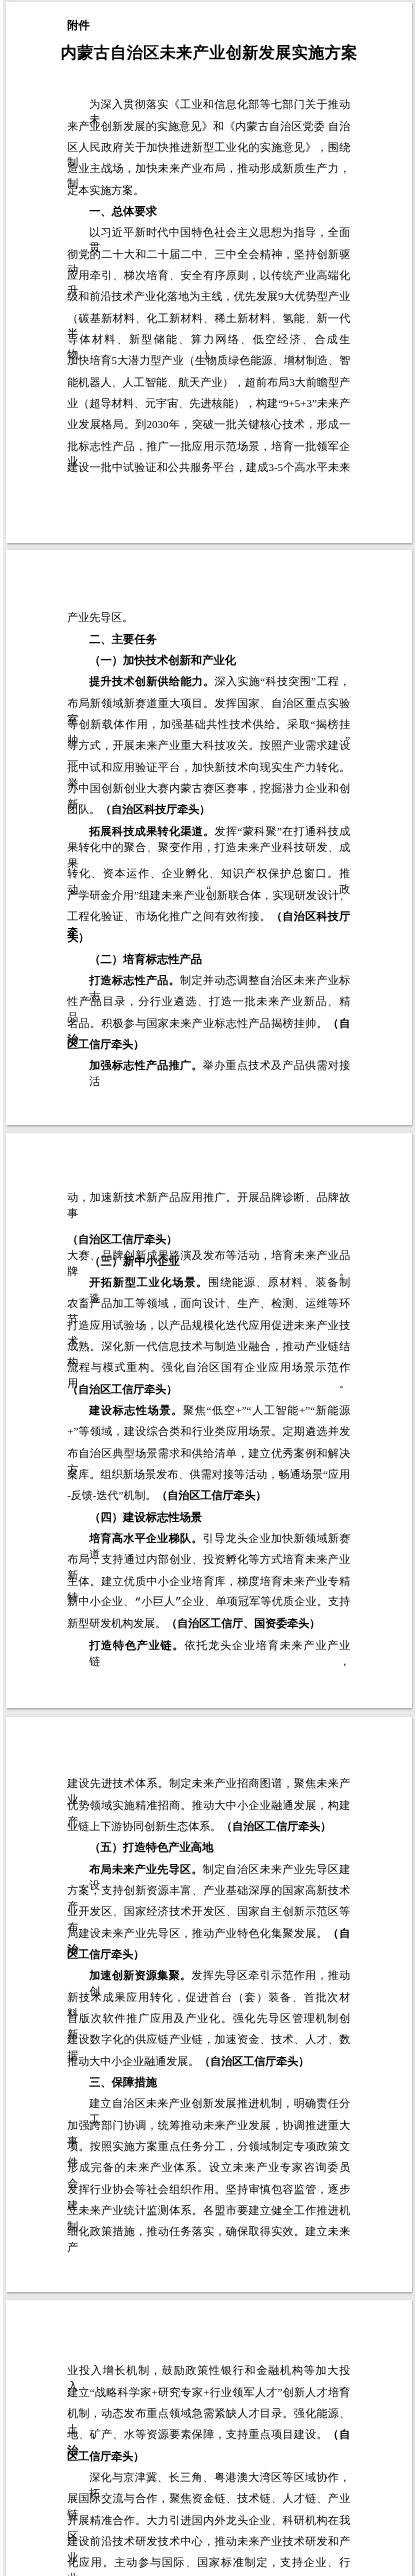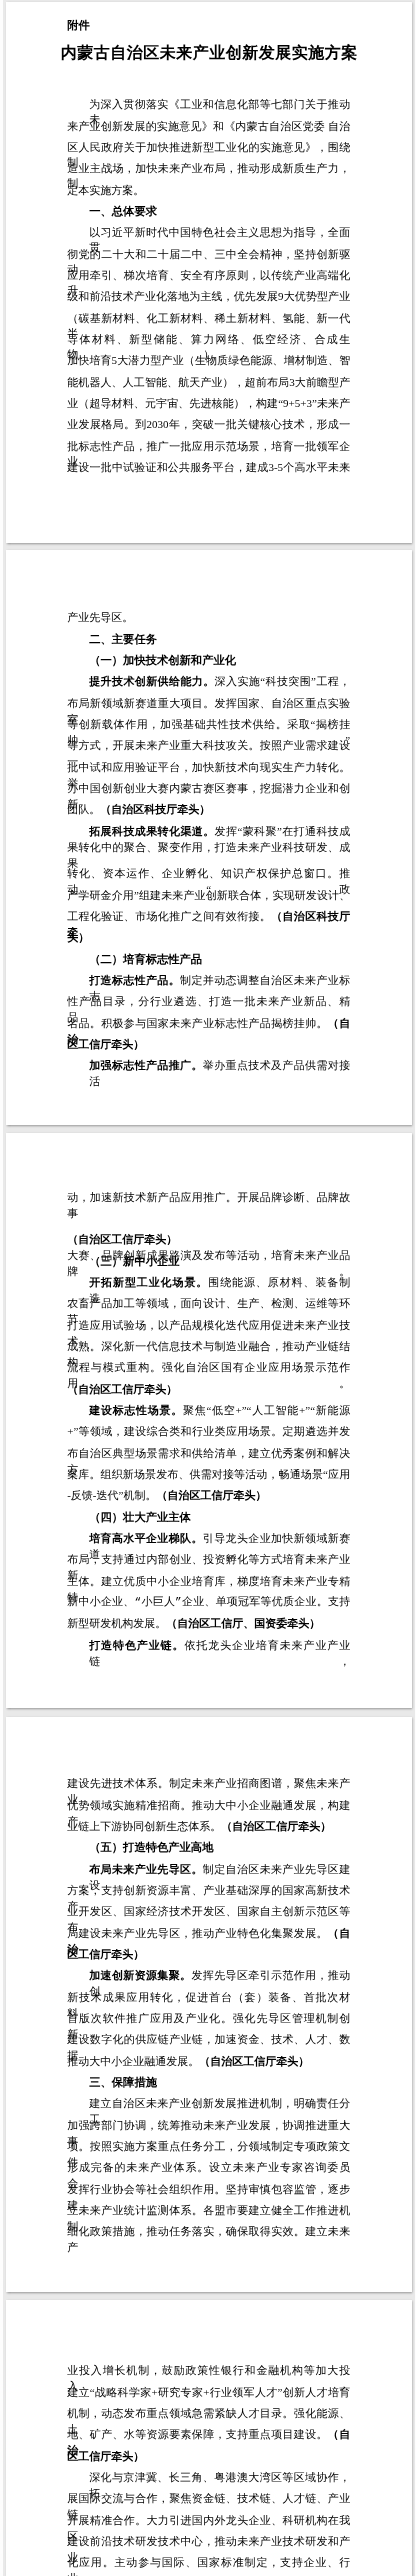--- a/index.html
+++ b/index.html
@@ -80,21 +80,21 @@
         <div class="line body fill" style="top: 163px;"><span>农畜产品加工等领域，面向设计、生产、检测、运维等环节</span></div>
         <div class="line body fill" style="top: 185px;"><span>打造应用试验场，以产品规模化迭代应用促进未来产业技术</span></div>
         <div class="line body fill" style="top: 206px;"><span>成熟。深化新一代信息技术与制造业融合，推动产业链结构、</span></div>
         <div class="line body fill" style="top: 227px;"><span>流程与模式重构。强化自治区国有企业应用场景示范作用。</span></div>
         <div class="line body" style="top: 249px;"><span class="b">（自治区工信厅牵头）</span></div>
         <div class="line body fill indent" style="top: 270px;"><span class="b">建设标志性场景。</span><span>聚焦“低空+”“人工智能+”“新能源</span></div>
         <div class="line body fill" style="top: 291px;"><span>+”等领域，建设综合类和行业类应用场景。定期遴选并发</span></div>
         <div class="line body fill" style="top: 313px;"><span>布自治区典型场景需求和供给清单，建立优秀案例和解决方</span></div>
         <div class="line body fill" style="top: 334px;"><span>案库。组织新场景发布、供需对接等活动，畅通场景“应用</span></div>
         <div class="line body" style="top: 355px;"><span>-反馈-迭代”机制。</span><span class="b">（自治区工信厅牵头）</span></div>
-        <div class="line h indent" style="top: 377px;"><span class="b">（四）壮大产业主体</span></div>
+        <div class="line h indent" style="top: 377px;"><span class="b">（四）建设标志性场景</span></div>
         <div class="line body fill indent" style="top: 398px;"><span class="b">培育高水平企业梯队。</span><span>引导龙头企业加快新领域新赛道</span></div>
         <div class="line body fill" style="top: 419px;"><span>布局，支持通过内部创业、投资孵化等方式培育未来产业新</span></div>
         <div class="line body fill" style="top: 441px;"><span>主体。建立优质中小企业培育库，梯度培育未来产业专精特</span></div>
         <div class="line body fill" style="top: 462px; font-family: Liberation Mono, monospace;"><span>新中小企业、“小巨人”企业、单项冠军等优质企业。支持</span></div>
         <div class="line body" style="top: 483px;"><span>新型研发机构发展。</span><span class="b">（自治区工信厅、国资委牵头）</span></div>
         <div class="line body fill indent" style="top: 505px;"><span class="b">打造特色产业链。</span><span>依托龙头企业培育未来产业产业链，</span></div>
       </div>
       <div class="page" style="top: 1717px; height: 575px;">
         <div class="line body fill" style="top: 59px;"><span>建设先进技术体系。制定未来产业招商图谱，聚焦未来产业</span></div>
         <div class="line body fill" style="top: 81px;"><span>优势领域实施精准招商。推动大中小企业融通发展，构建产</span></div>

